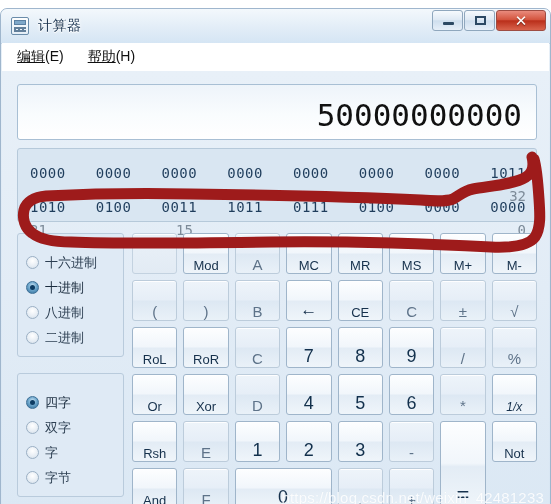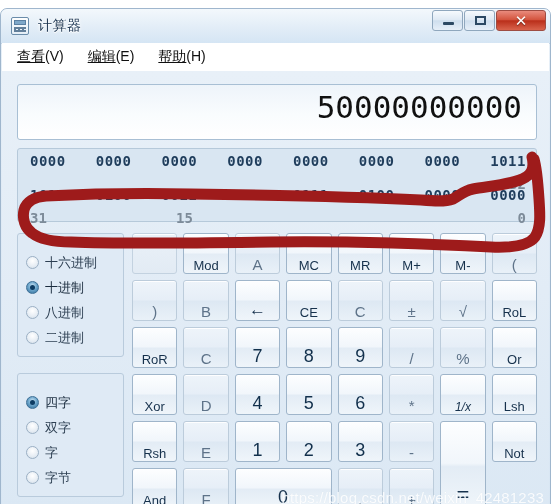--- a/index.html
+++ b/index.html
@@ -159,41 +159,40 @@
   }
   #main-display {
     height: 56px;
     box-sizing: border-box;
     border: 1px solid #a8bfd4;
     border-radius: 3px;
     background: linear-gradient(to bottom, #eef4fa 0%, #f9fcfe 55%, #ffffff 100%);
     display: flex;
     align-items: flex-end;
     justify-content: flex-end;
-    padding: 0 14px 16px 0;
+    padding: 0 14px 8px 0;
   }
   #display-value {
     font-family: "DejaVu Sans Mono", "Liberation Mono", monospace;
     font-size: 31px;
     color: #111111;
     letter-spacing: 0px;
     line-height: 1;
   }
 
   
   #bin-panel {
     margin-top: 8px;
     height: 74px;
     box-sizing: border-box;
     border: 1px solid #b6c9da;
     border-radius: 3px;
     background: #d9e6f2;
     position: relative;
-    padding: 4px 10px 0 12px;
-    font-weight: bold;
+    padding: 16px 10px 0 12px;
   }
   .bin-row {
     position: relative;
     height: 34px;
   }
   .bin-bits {
     display: flex;
     justify-content: space-between;
     font-family: "DejaVu Sans Mono", "Liberation Mono", monospace;
     font-size: 14px;
@@ -341,23 +340,20 @@
       <div class="winbtn">
         <div class="maxbox"></div>
       </div>
       <div class="winbtn close">
         <div class="glyph">✕</div>
       </div>
     </div>
   </div>
 
   <div id="menubar">
-    <div class="menu-item">
-      <span class="ul">查看</span><span>(V)</span>
-    </div>
     <div class="menu-item">
       <span class="ul">编辑</span><span>(E)</span>
     </div>
     <div class="menu-item">
       <span class="ul">帮助</span><span>(H)</span>
     </div>
   </div>
 
   <div id="client">
 
@@ -458,20 +454,23 @@
         <div class="key dim">
           <span>A</span>
         </div>
         <div class="key small">
           <span>MC</span>
         </div>
         <div class="key small">
           <span>MR</span>
         </div>
         <div class="key small">
+          <span>MS</span>
+        </div>
+        <div class="key small">
           <span>M+</span>
         </div>
         <div class="key small">
           <span>M-</span>
         </div>
         <div class="key dim">
           <span>(</span>
         </div>
         <div class="key dim">
           <span>)</span>
@@ -534,23 +533,20 @@
           <span>5</span>
         </div>
         <div class="key num">
           <span>6</span>
         </div>
         <div class="key dim">
           <span>*</span>
         </div>
         <div class="key italic">
           <span>1/x</span>
-        </div>
-        <div class="key small">
-          <span>Lsh</span>
         </div>
         <div class="key small">
           <span>Rsh</span>
         </div>
         <div class="key dim">
           <span>E</span>
         </div>
         <div class="key num">
           <span>1</span>
         </div>

